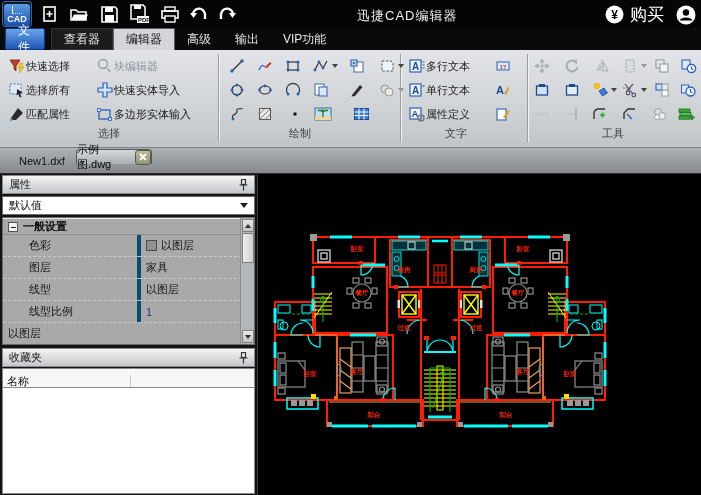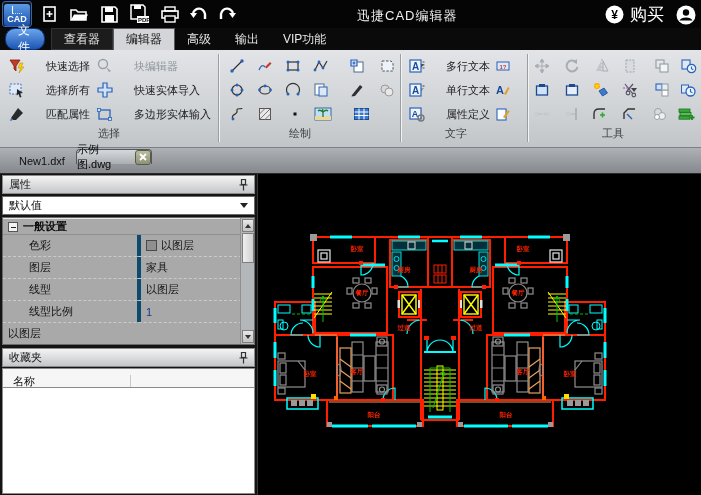--- a/index.html
+++ b/index.html
@@ -15,30 +15,30 @@
     color:#fff; font-size:9px; font-weight:bold; text-align:center; line-height:30px; position:relative; }
   .logo-cross { position:absolute; left:8px; top:2px; width:10px; height:8px; border-left:1px solid #fff; border-bottom:1px dotted #cfe0ff; }
   .tb-btn { position:absolute; top:2px; width:26px; height:24px; display:flex; align-items:center; justify-content:center; }
   .tb-title { position:absolute; left:357px; top:7px; color:#f0f0f0; font-size:13px; letter-spacing:1px; }
   .tb-right { position:absolute; right:4px; top:3px; display:flex; align-items:center; gap:5px; color:#fff; }
 
   
   .menubar { position:absolute; left:0; top:28px; width:701px; height:22px; background:#0a0a0a; display:flex; align-items:stretch; }
   .menu-item { padding:0 12px; color:#e6e6e6; display:flex; align-items:center; font-size:12px; }
   .menu-file { margin-left:5px; width:40px; justify-content:center; color:#fff;
-    background:linear-gradient(#6aa4ec,#1c56b4); border:1px solid #0d3a80; border-radius:10px; }
+    background:linear-gradient(#6aa4ec,#1c56b4); border:1px solid #0d3a80; border-radius:2px; }
   .menu-viewer { background:#1c1c1c; border:1px solid #333; margin-left:6px; }
   .menu-editor { background:#d3d5d8; color:#111; border:1px solid #5a5a5a; border-bottom:none; }
 
   
   .ribbon { position:absolute; left:0; top:50px; width:701px; height:98px;
     background:linear-gradient(#e2e4e7,#cdd0d3 70%,#c2c5c8); border-bottom:1px solid #7d8084; }
   .vsep { position:absolute; top:4px; height:88px; width:1px; background:#9a9da0; box-shadow:1px 0 0 #f2f3f4; }
   .grp-label { position:absolute; top:76px; font-size:11px; color:#3a3d40; transform:translateX(-50%); }
-  .rbtn { position:absolute; height:20px; display:flex; align-items:center; gap:20px; color:#1a1a1a; font-size:11px; white-space:nowrap; }
+  .rbtn { position:absolute; height:20px; display:flex; align-items:center; gap:0; color:#1a1a1a; font-size:11px; white-space:nowrap; }
   .rbtn.disabled { color:#8e959c; }
   .ric { width:18px; height:17px; display:flex; align-items:center; justify-content:center; }
   .caret { width:0; height:0; border-left:3px solid transparent; border-right:3px solid transparent; border-top:4px solid #444; margin-left:2px; }
 
   
   .tabbar { position:absolute; left:0; top:148px; width:701px; height:26px;
     background:linear-gradient(#aeb2b6,#85898d); border-bottom:1px solid #2a2a2a; }
   .tab-inactive { position:absolute; left:10px; top:0; width:64px; height:26px; display:flex; align-items:center; justify-content:center; color:#101010; }
   .tab-active { position:absolute; left:76px; top:1px; width:76px; height:15px;
     background:linear-gradient(#d6d9dc,#aaaeb2); border:1px solid #55585c; border-bottom:none;
@@ -72,21 +72,21 @@
   .val-num { color:#173a8c; }
   .scrollbar { position:absolute; right:0; top:0; width:14px; height:126px; background:#b4b7ba; border-left:1px solid #8f8f8f; }
   .sb-btn { position:absolute; left:1px; width:12px; height:13px; background:linear-gradient(#e8e8e8,#c2c2c2);
     border:1px solid #7e7e7e; display:flex; align-items:center; justify-content:center; }
   .sb-thumb { position:absolute; left:1px; top:15px; width:12px; height:30px; background:linear-gradient(90deg,#efefef,#cfcfcf); border:1px solid #7e7e7e; }
   .tri-up { width:0;height:0;border-left:3px solid transparent;border-right:3px solid transparent;border-bottom:4px solid #333; }
   .tri-down { width:0;height:0;border-left:3px solid transparent;border-right:3px solid transparent;border-top:4px solid #333; }
 
   .fav-cols { position:absolute; left:2px; top:194px; width:253px; height:20px; background:#f6f6f6;
     border:1px solid #8a8a8a; display:flex; color:#111; }
-  .fav-col { display:flex; align-items:center; padding-left:10px;margin-top:6px; }
+  .fav-col { display:flex; align-items:center; padding-left:4px;margin-top:6px; }
   .fav-body { position:absolute; left:2px; top:214px; width:253px; height:106px; background:#fff; border:1px solid #8a8a8a; border-top:none; }
 
   svg text { font-family:"Liberation Sans","DejaVu Sans",sans-serif; }
   .plan-label { font-size:6.5px; font-weight:bold; fill:#ff2200; text-anchor:middle; }
 </style>
 </head>
 <body>
 
 <div class="app">
 

